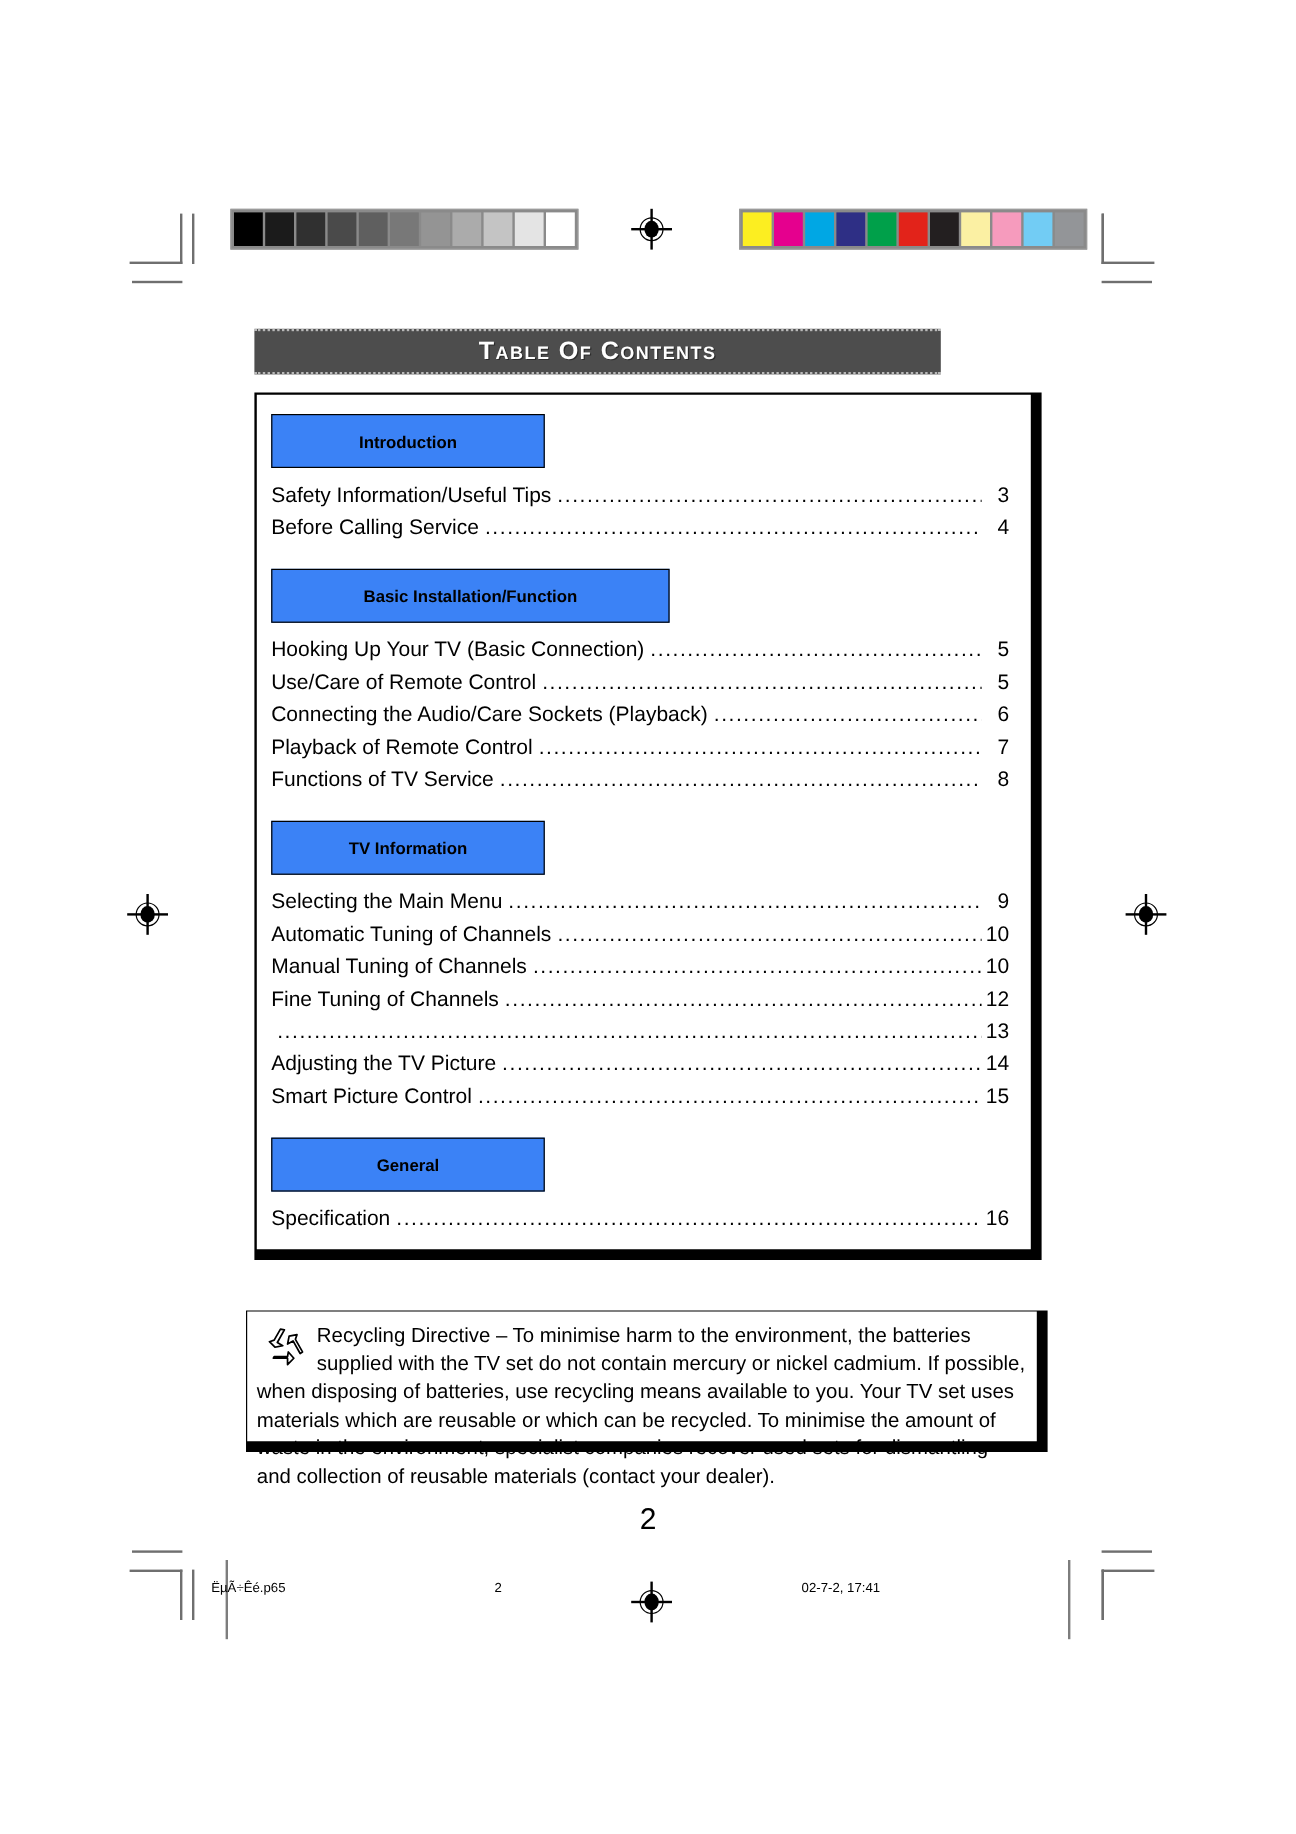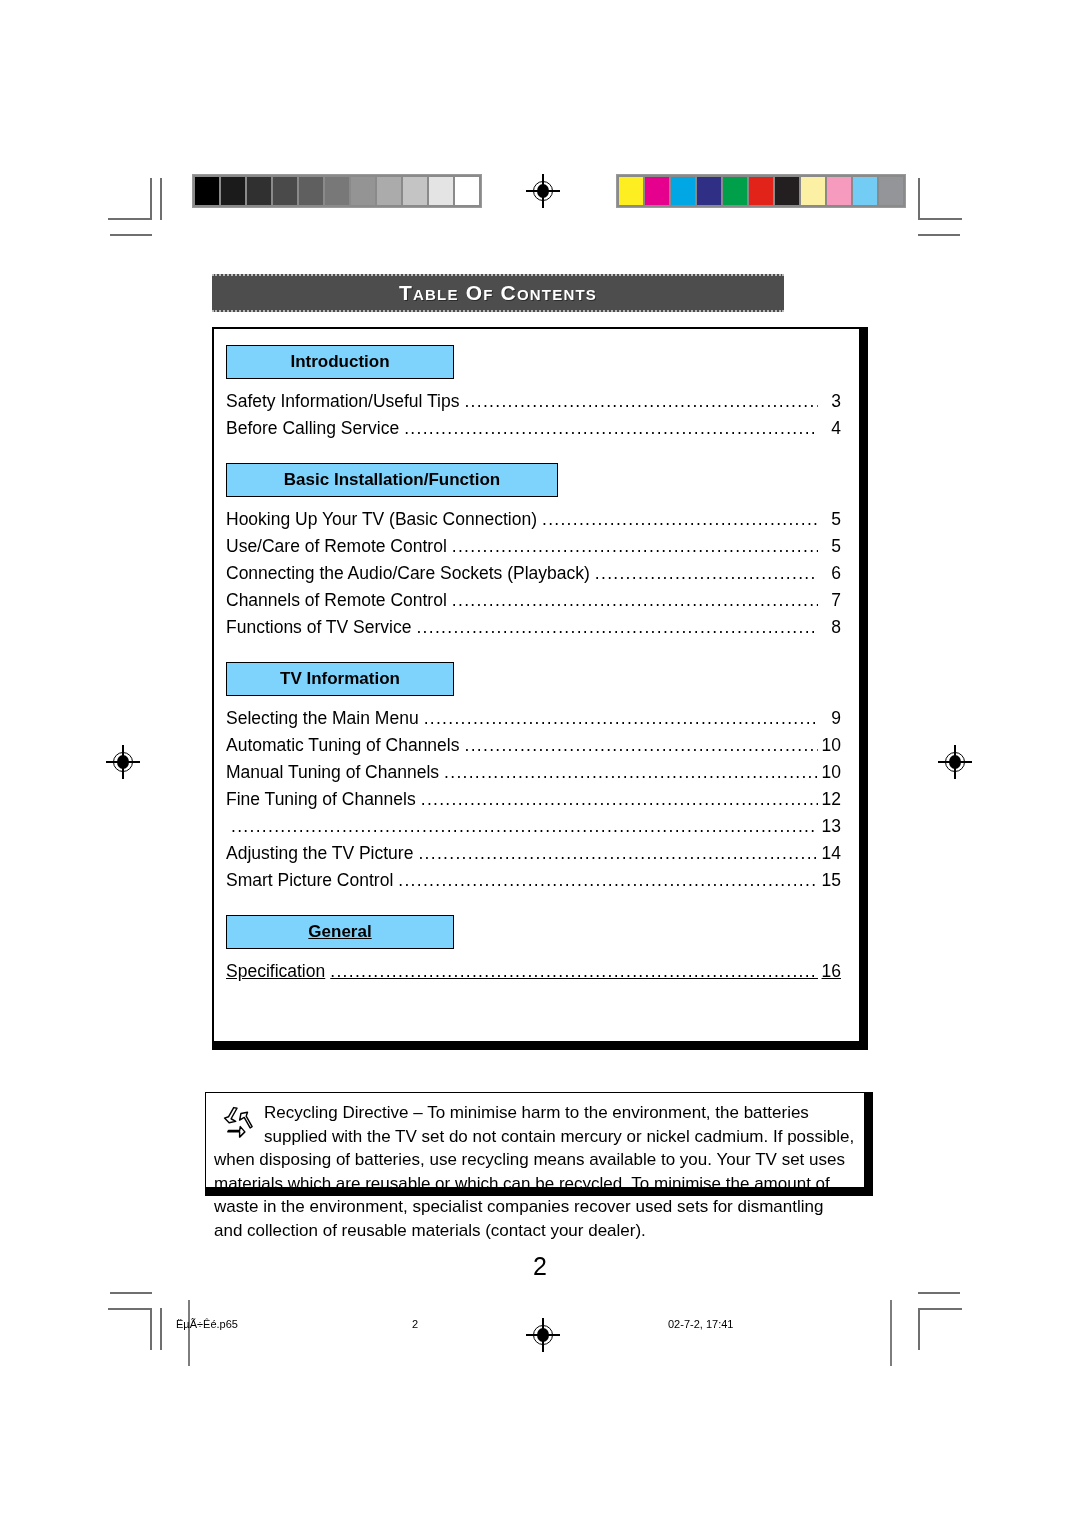--- a/index.html
+++ b/index.html
@@ -74,33 +74,33 @@
     left: 212px; top: 327px;
     width: 656px; height: 723px;
     background: #ffffff;
     border: 2px solid #000;
     border-right-width: 9px;
     border-bottom-width: 9px;
   }
   .toc-inner { position: absolute; left: 0; top: 0; right: 0; bottom: 0; padding: 16px 18px 0 12px; }
 
   .sec-head {
-    background: #7dd3fc;
+    background: #3b82f6;
     border: 1px solid #000;
-    height: 34px;
+    height: 45px;
     display: flex; align-items: center; justify-content: center;
     font-weight: bold;
-    font-size: 17px;
+    font-size: 14px;
     color: #000;
     margin-bottom: 9px;
   }
   .sec-head.w-narrow { width: 228px; }
   .sec-head.w-wide   { width: 332px; }
   .sec-block { margin-bottom: 21px; }
-  .sec-block:last-child { margin-bottom: 16px; text-decoration: underline; }
+  .sec-block:last-child { margin-bottom: 16px; }
 
   .toc-row {
     display: flex;
     align-items: baseline;
     font-size: 17.5px;
     line-height: 27px;
     white-space: nowrap;
   }
   .toc-row .label { flex: 0 0 auto; }
   .toc-row .dots {
@@ -110,21 +110,21 @@
     font-size: 17.5px;
     letter-spacing: 1.3px;
     color: #000;
   }
   .toc-row .pg { flex: 0 0 auto; text-align: right; min-width: 20px; }
 
   
   .notice-box {
     position: absolute;
     left: 205px; top: 1092px;
-    width: 668px; height: 104px;
+    width: 668px; height: 118px;
     background: #ffffff;
     border: 1.5px solid #000;
     border-right-width: 9px;
     border-bottom-width: 9px;
   }
   .notice-inner {
     padding: 8px 9px 6px 8px;
     font-size: 17px;
     line-height: 23.5px;
     text-align: left;
@@ -268,21 +268,21 @@
             <span class="label">Use/Care of Remote Control</span>
             <span class="dots">............................................................................................................................................</span>
             <span class="pg">5</span>
           </div>
           <div class="toc-row">
             <span class="label">Connecting the Audio/Care Sockets (Playback)</span>
             <span class="dots">............................................................................................................................................</span>
             <span class="pg">6</span>
           </div>
           <div class="toc-row">
-            <span class="label">Channels of Remote Control</span>
+            <span class="label">Playback of Remote Control</span>
             <span class="dots">............................................................................................................................................</span>
             <span class="pg">7</span>
           </div>
           <div class="toc-row">
             <span class="label">Functions of TV Service</span>
             <span class="dots">............................................................................................................................................</span>
             <span class="pg">8</span>
           </div>
         </div>
         <div class="sec-block">

